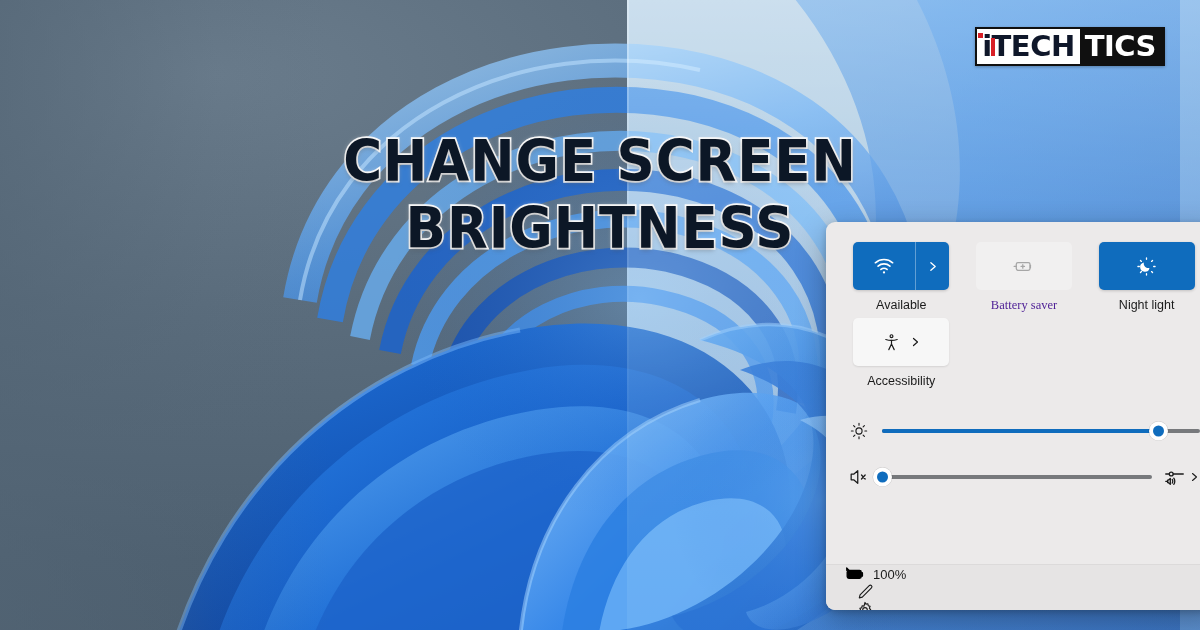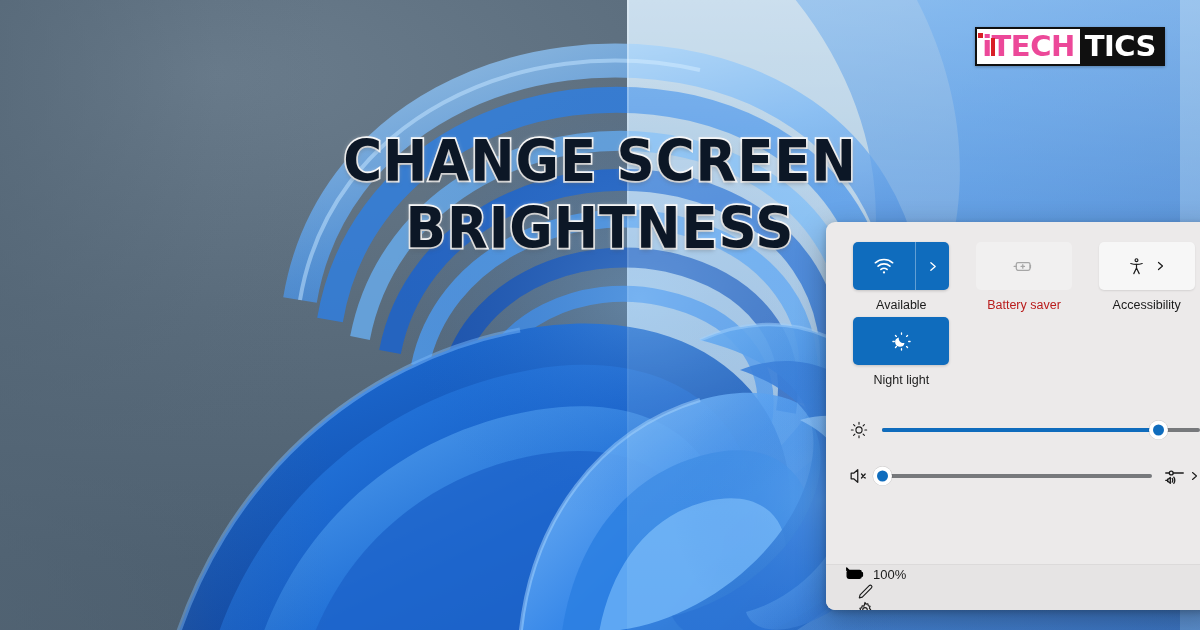--- a/index.html
+++ b/index.html
@@ -67,21 +67,21 @@
   }
   .logo-a, .logo-b {
     display: flex; align-items: center;
     font-family: "DejaVu Sans", sans-serif;
     font-weight: 700;
     font-size: 29px;
     letter-spacing: -0.5px;
     line-height: 1;
     padding: 0 5px;
   }
-  .logo-a { background: #ffffff; color: #ec4899; position: relative; text-align: right; }
+  .logo-a { background: #ffffff; color: #0f172a; position: relative; text-align: right; }
   .logo-b { background: #101010; color: #ffffff; padding-right: 7px; }
   .logo-i { position: relative; display: inline-block; }
   .logo-red-dot {
     position: absolute; left: 1px; top: 4px;
     width: 5px; height: 5px; background: #d81f26;
   }
   .logo-red-bar {
     position: absolute; left: 14px; top: 9px;
     width: 4px; height: 18px; background: #d81f26;
   }
@@ -132,21 +132,21 @@
   .tile.active .tile-split { border-left: 1px solid rgba(255,255,255,0.35); color: #ffffff; }
   .tile-main.with-inline { gap: 8px; }
 
   .tile-label {
     margin-top: 8px;
     font-size: 12.5px;
     color: #1b1b1b;
     text-align: center;
     white-space: nowrap;
   }
-  .tile-label.dim { color: #b91c1c; }
+  .tile-label.dim { color: #4c1d95; font-family: Liberation Serif, serif; }
 
   
   .sliders { margin-top: 20px; }
   .slider-row {
     display: flex; align-items: center;
     height: 46px;
     gap: 12px;
   }
   .slider-ico { width: 22px; display:flex; align-items:center; justify-content:center; color:#1b1b1b; }
   .slider-track {
@@ -347,46 +347,46 @@
                 <path d="M21.5 11.3v2.6"></path>
                 <path d="M12.6 10.5v4M10.6 12.5h4"></path>
                 <path d="M5 12.5H2.5"></path>
               </svg>
             </div>
           </div>
           <div class="tile-label dim">Battery saver</div>
         </div>
 
         <div class="tile-cell">
+          <div class="tile active" style="background: rgb(15, 108, 189);">
+            <div class="tile-main">
+              <svg width="21" height="21" viewBox="0 0 24 24" fill="none" stroke="currentColor" stroke-width="1.5" stroke-linecap="round">
+                <path d="M15.4 13.6A5.2 5.2 0 0 1 9 7.3a5.4 5.4 0 1 0 6.4 6.3z" fill="currentColor" stroke="none"></path>
+                <path d="M12 2.2v1.6M18.9 5.1l-1.1 1.1M21.8 12h-1.6M18.9 18.9l-1.1-1.1M12 21.8v-1.6M5.1 18.9l1.1-1.1M2.2 12h1.6M5.1 5.1l1.1 1.1"></path>
+              </svg>
+            </div>
+          </div>
+          <div class="tile-label">Night light</div>
+        </div>
+
+        <div class="tile-cell">
           <div class="tile">
             <div class="tile-main with-inline">
               <svg width="19" height="19" viewBox="0 0 24 24" fill="none" stroke="currentColor" stroke-width="1.5" stroke-linecap="round" stroke-linejoin="round">
                 <circle cx="12" cy="4" r="1.8"></circle>
                 <path d="M4.8 8.2c2.3.8 4.7 1.2 7.2 1.2s4.9-.4 7.2-1.2"></path>
                 <path d="M12 9.4v4.4"></path>
                 <path d="M12 13.8 8.6 21M12 13.8 15.4 21"></path>
               </svg>
               <svg width="12" height="12" viewBox="0 0 24 24" fill="none" stroke="currentColor" stroke-width="2.4" stroke-linecap="round" stroke-linejoin="round">
                   <polyline points="9 5 17 12 9 19"></polyline>
                 </svg>
             </div>
           </div>
           <div class="tile-label">Accessibility</div>
-        </div>
-
-        <div class="tile-cell">
-          <div class="tile active" style="background: rgb(15, 108, 189);">
-            <div class="tile-main">
-              <svg width="21" height="21" viewBox="0 0 24 24" fill="none" stroke="currentColor" stroke-width="1.5" stroke-linecap="round">
-                <path d="M15.4 13.6A5.2 5.2 0 0 1 9 7.3a5.4 5.4 0 1 0 6.4 6.3z" fill="currentColor" stroke="none"></path>
-                <path d="M12 2.2v1.6M18.9 5.1l-1.1 1.1M21.8 12h-1.6M18.9 18.9l-1.1-1.1M12 21.8v-1.6M5.1 18.9l1.1-1.1M2.2 12h1.6M5.1 5.1l1.1 1.1"></path>
-              </svg>
-            </div>
-          </div>
-          <div class="tile-label">Night light</div>
         </div>
 
       </div>
 
       <div class="sliders">
 
         <div class="slider-row">
           <div class="slider-ico">
             <svg width="18" height="18" viewBox="0 0 24 24" fill="none" stroke="currentColor" stroke-width="1.5" stroke-linecap="round">
               <circle cx="12" cy="12" r="4.1"></circle>

